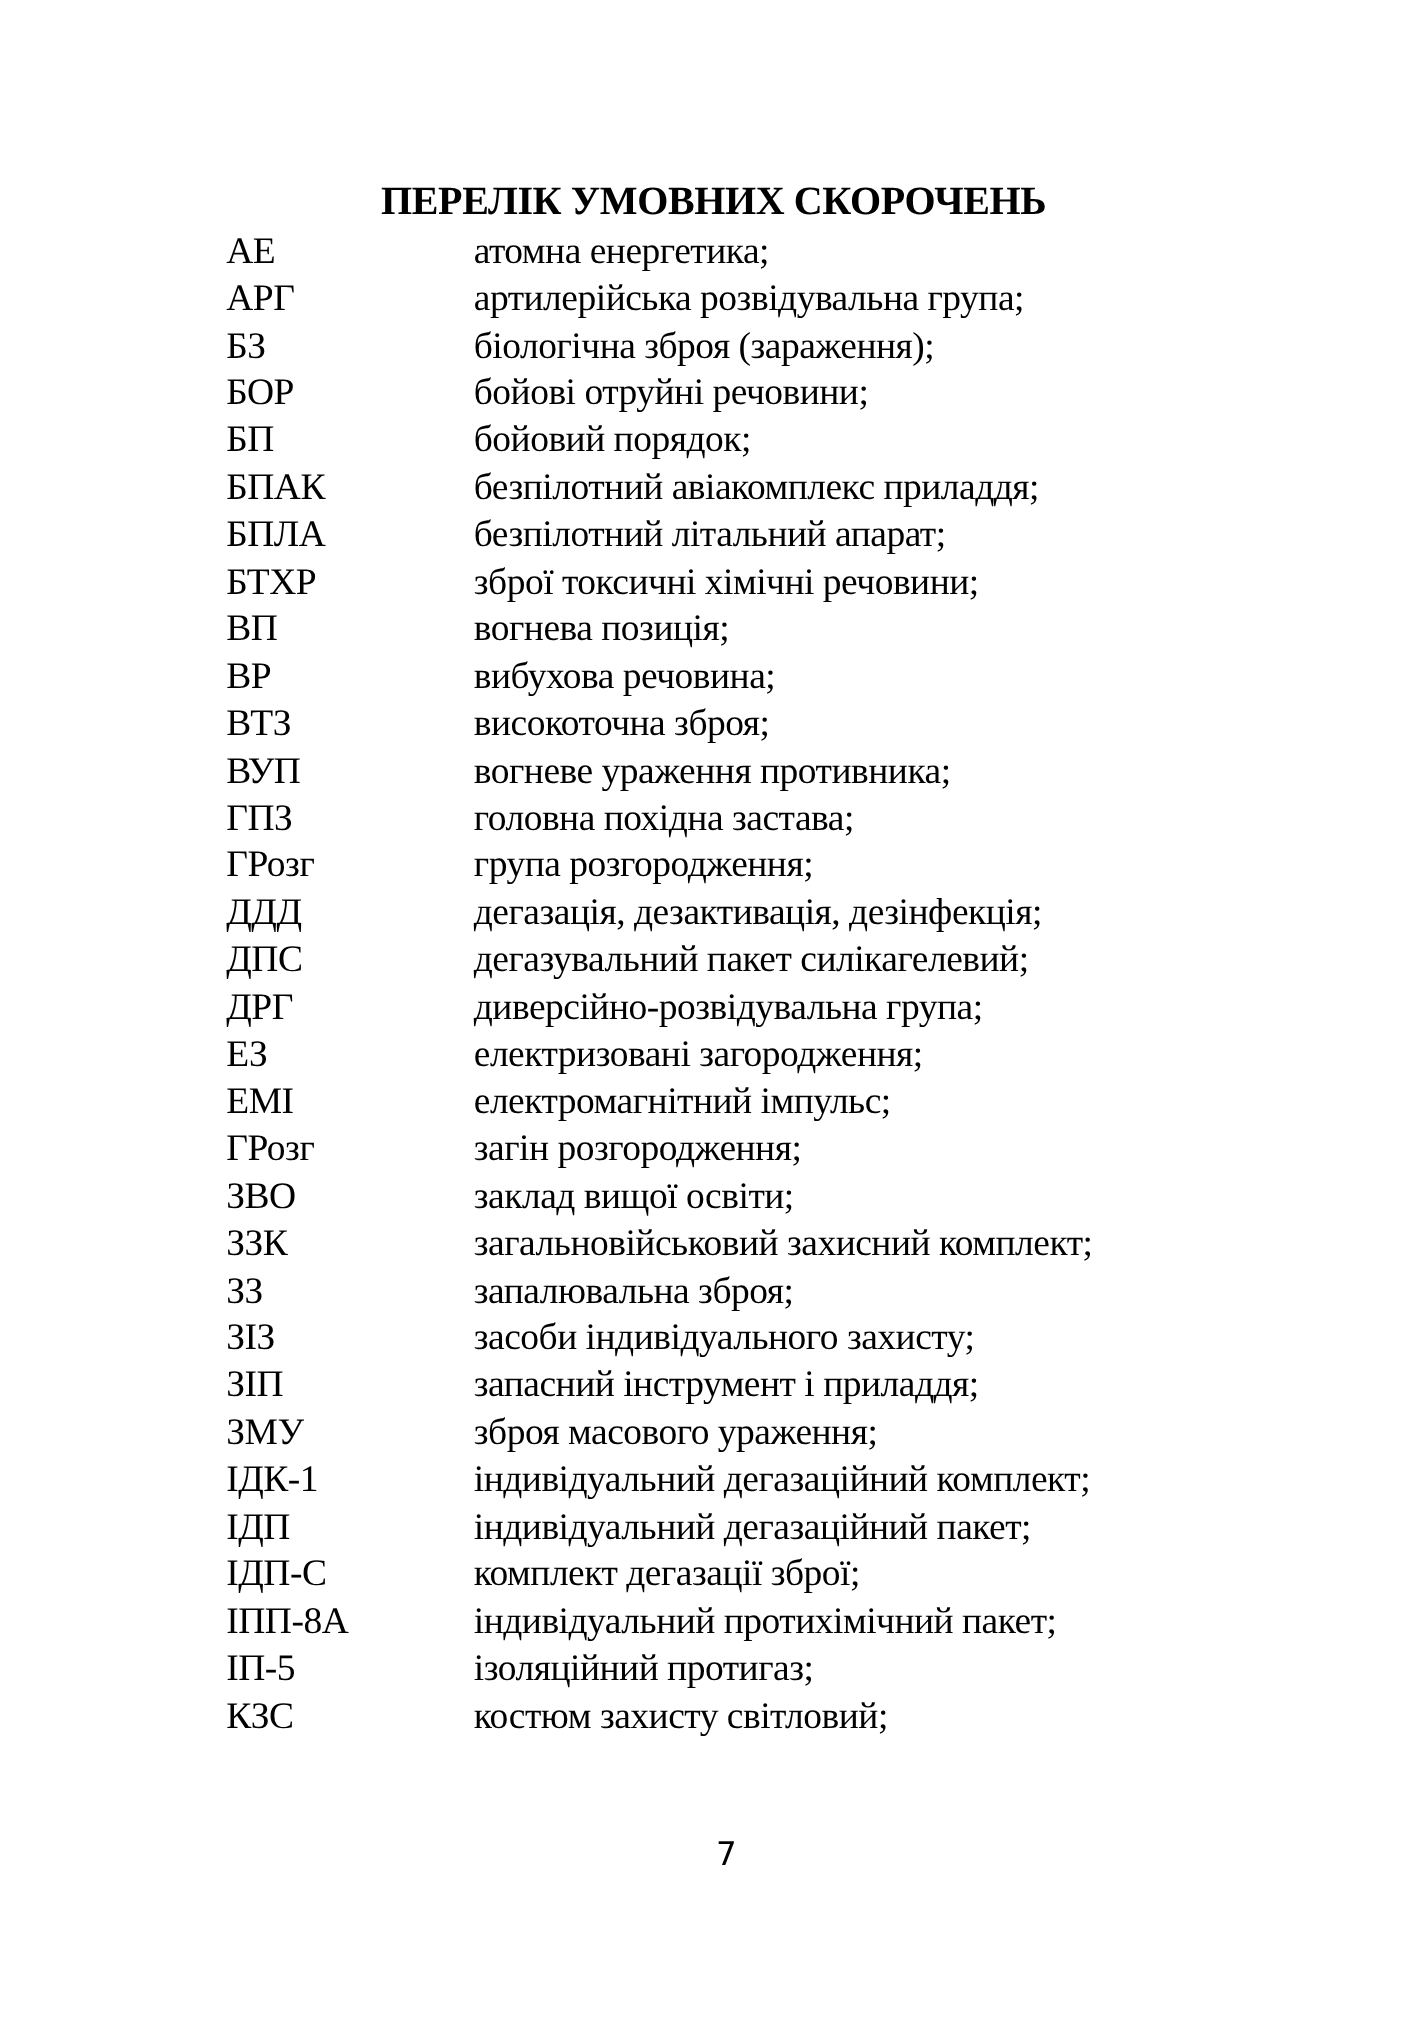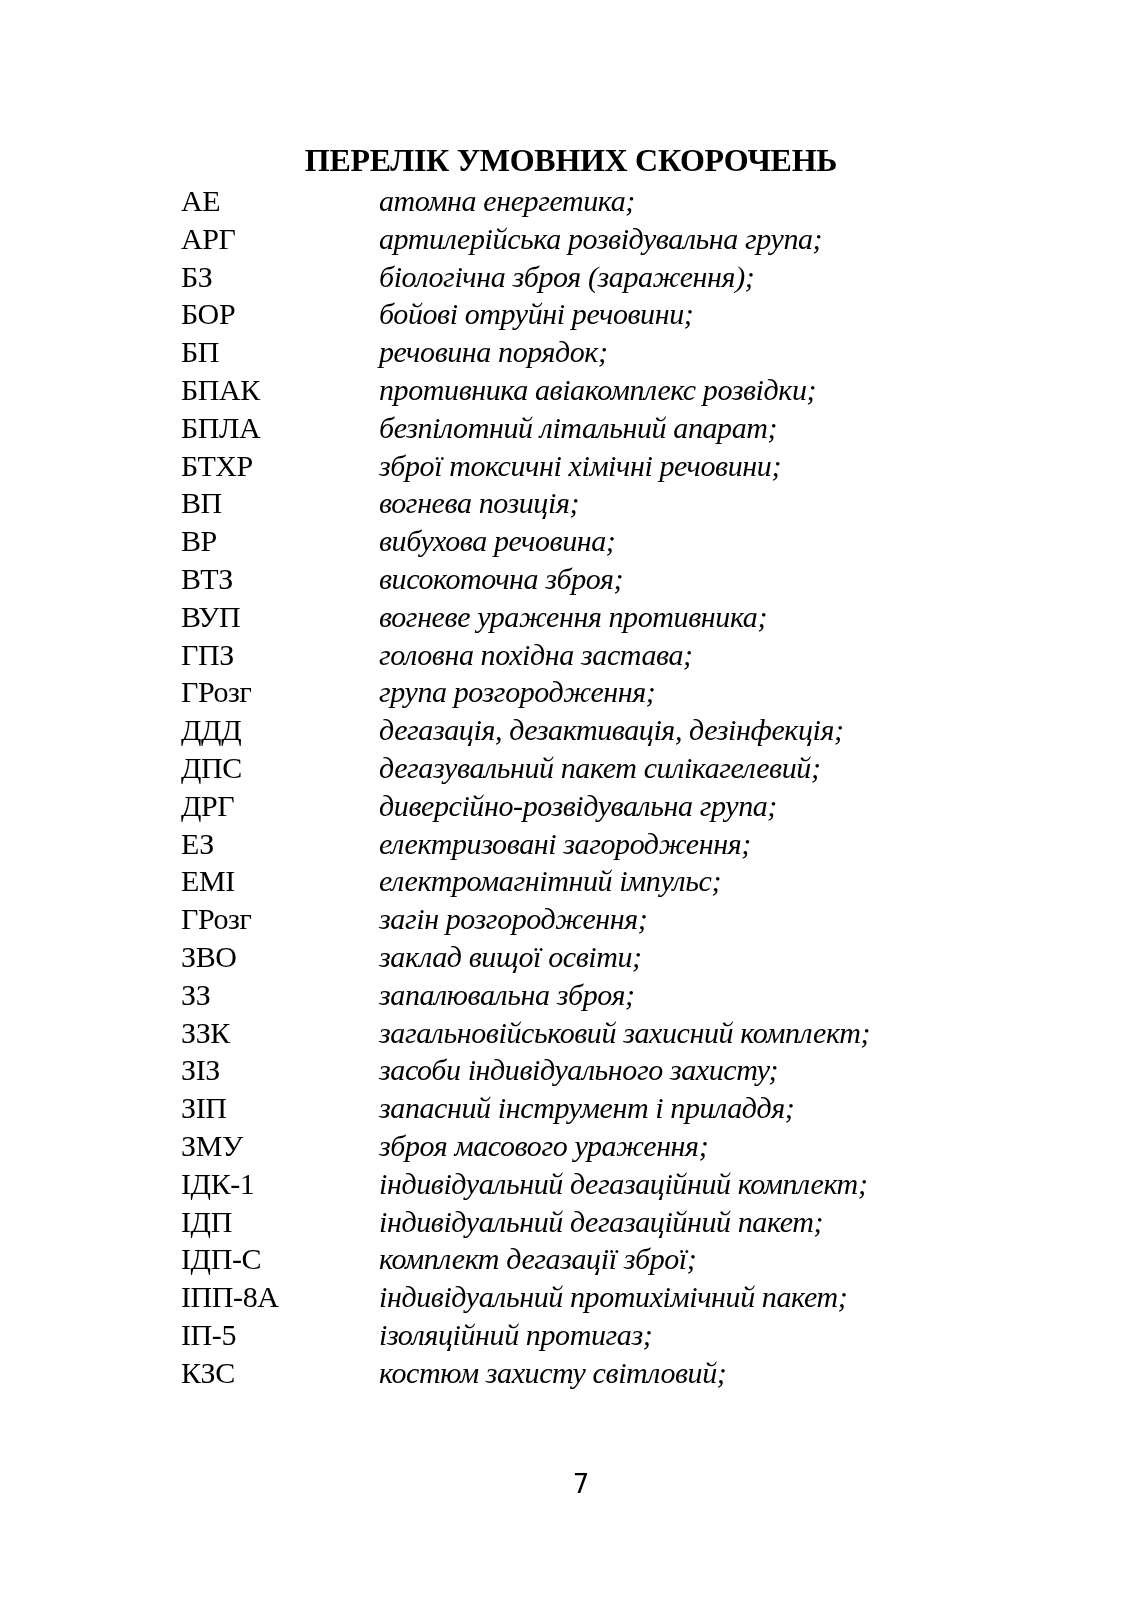--- a/index.html
+++ b/index.html
@@ -44,21 +44,20 @@
       line-height: 37.8px;
       white-space: nowrap;
       letter-spacing: -0.4px;
     }
     .abbr-term {
       width: 198px;
       flex: 0 0 198px;
     }
     .abbr-def {
       flex: 1 1 auto;
-      font-style: italic;
     }
     .page-number {
       position: absolute;
       top: 1466px;
       left: 0;
       width: 1142px;
       text-align: center;
       font-family: "DejaVu Sans", "Liberation Sans", sans-serif;
       font-size: 26px;
       line-height: 36px;
@@ -83,25 +82,25 @@
   <li class="abbr-row">
       <span class="abbr-term">БЗ</span>
       <span class="abbr-def">біологічна зброя (зараження);</span>
     </li>
   <li class="abbr-row">
       <span class="abbr-term">БОР</span>
       <span class="abbr-def">бойові отруйні речовини;</span>
     </li>
   <li class="abbr-row">
       <span class="abbr-term">БП</span>
-      <span class="abbr-def">речовина порядок;</span>
+      <span class="abbr-def">бойовий порядок;</span>
     </li>
   <li class="abbr-row">
       <span class="abbr-term">БПАК</span>
-      <span class="abbr-def">противника авіакомплекс розвідки;</span>
+      <span class="abbr-def">безпілотний авіакомплекс приладдя;</span>
     </li>
   <li class="abbr-row">
       <span class="abbr-term">БПЛА</span>
       <span class="abbr-def">безпілотний літальний апарат;</span>
     </li>
   <li class="abbr-row">
       <span class="abbr-term">БТХР</span>
       <span class="abbr-def">зброї токсичні хімічні речовини;</span>
     </li>
   <li class="abbr-row">
@@ -150,28 +149,28 @@
     </li>
   <li class="abbr-row">
       <span class="abbr-term">ГРозг</span>
       <span class="abbr-def">загін розгородження;</span>
     </li>
   <li class="abbr-row">
       <span class="abbr-term">ЗВО</span>
       <span class="abbr-def">заклад вищої освіти;</span>
     </li>
   <li class="abbr-row">
+      <span class="abbr-term">ЗЗК</span>
+      <span class="abbr-def">загальновійськовий захисний комплект;</span>
+    </li>
+  <li class="abbr-row">
       <span class="abbr-term">ЗЗ</span>
       <span class="abbr-def">запалювальна зброя;</span>
     </li>
   <li class="abbr-row">
-      <span class="abbr-term">ЗЗК</span>
-      <span class="abbr-def">загальновійськовий захисний комплект;</span>
-    </li>
-  <li class="abbr-row">
       <span class="abbr-term">ЗІЗ</span>
       <span class="abbr-def">засоби індивідуального захисту;</span>
     </li>
   <li class="abbr-row">
       <span class="abbr-term">ЗІП</span>
       <span class="abbr-def">запасний інструмент і приладдя;</span>
     </li>
   <li class="abbr-row">
       <span class="abbr-term">ЗМУ</span>
       <span class="abbr-def">зброя масового ураження;</span>

